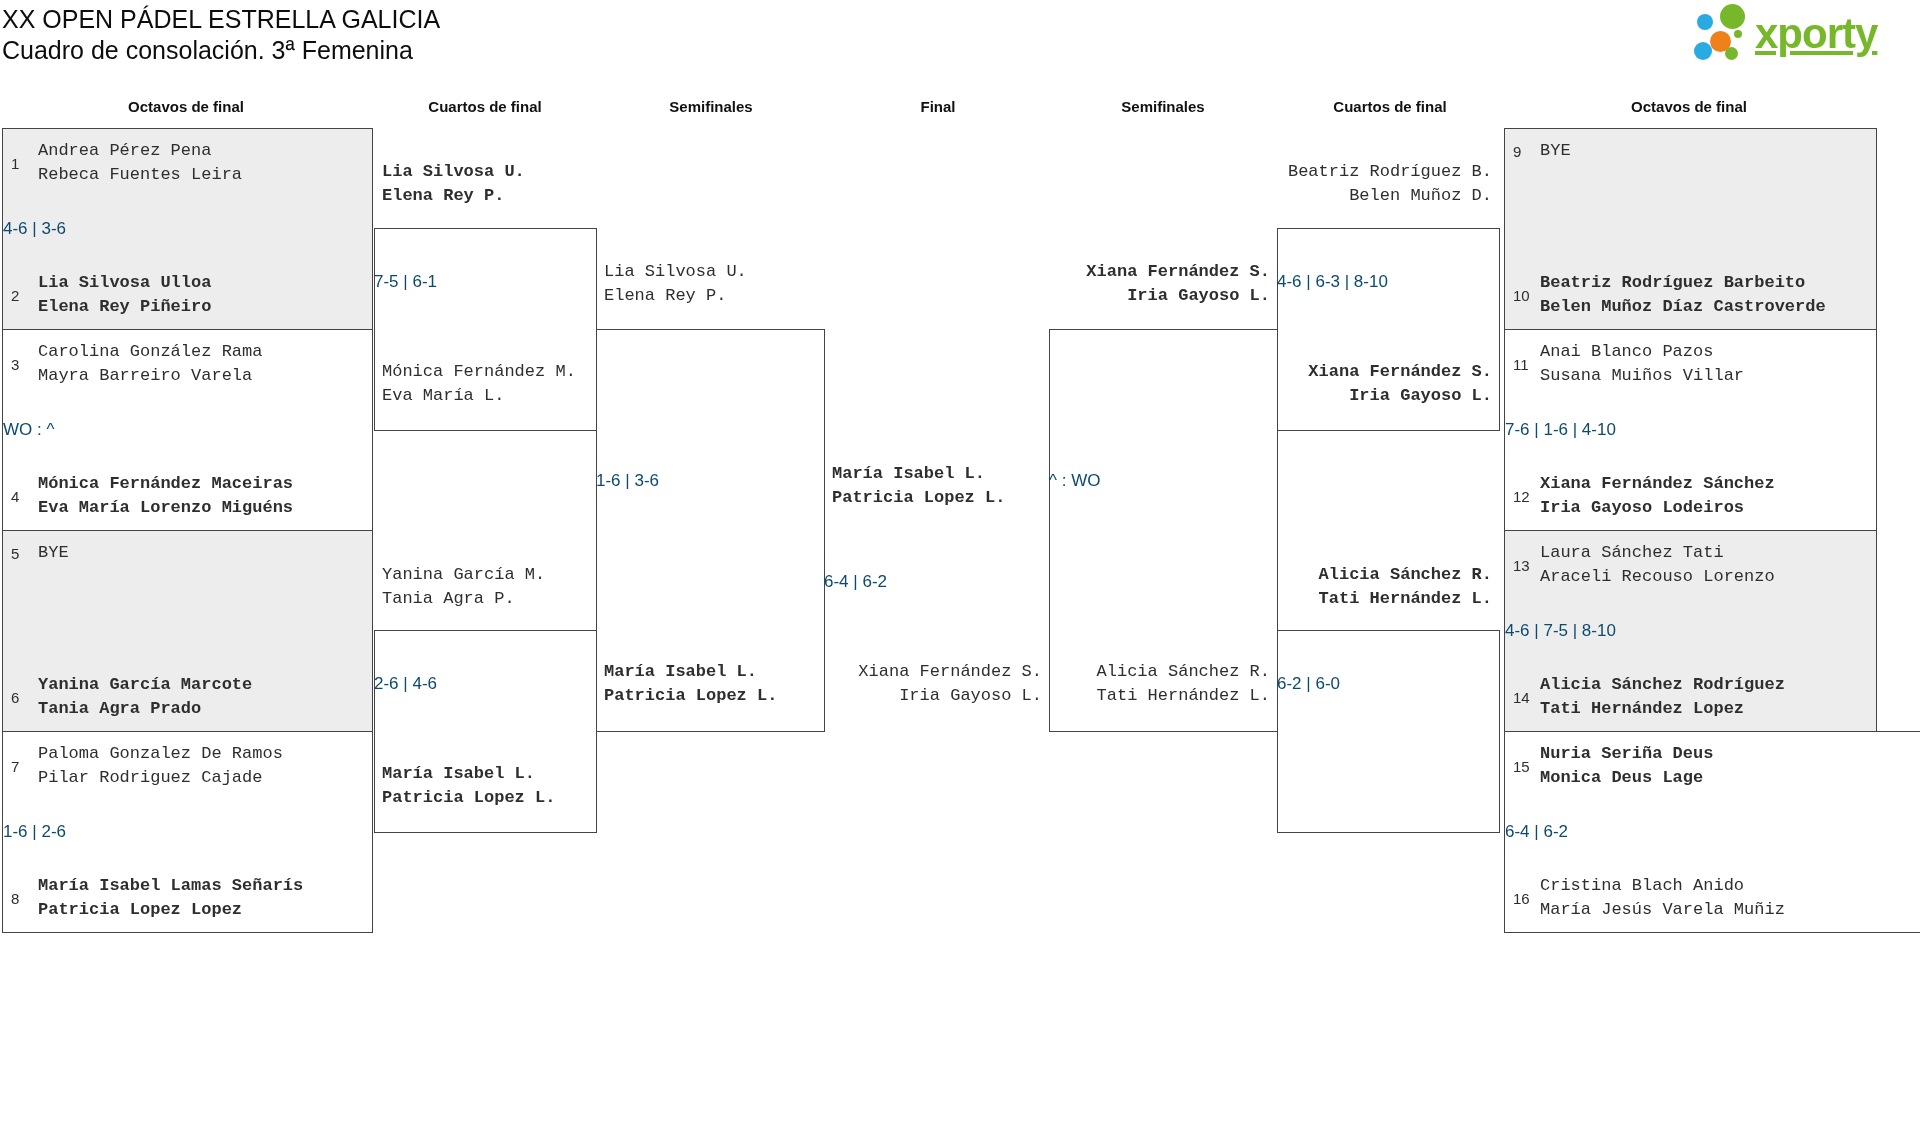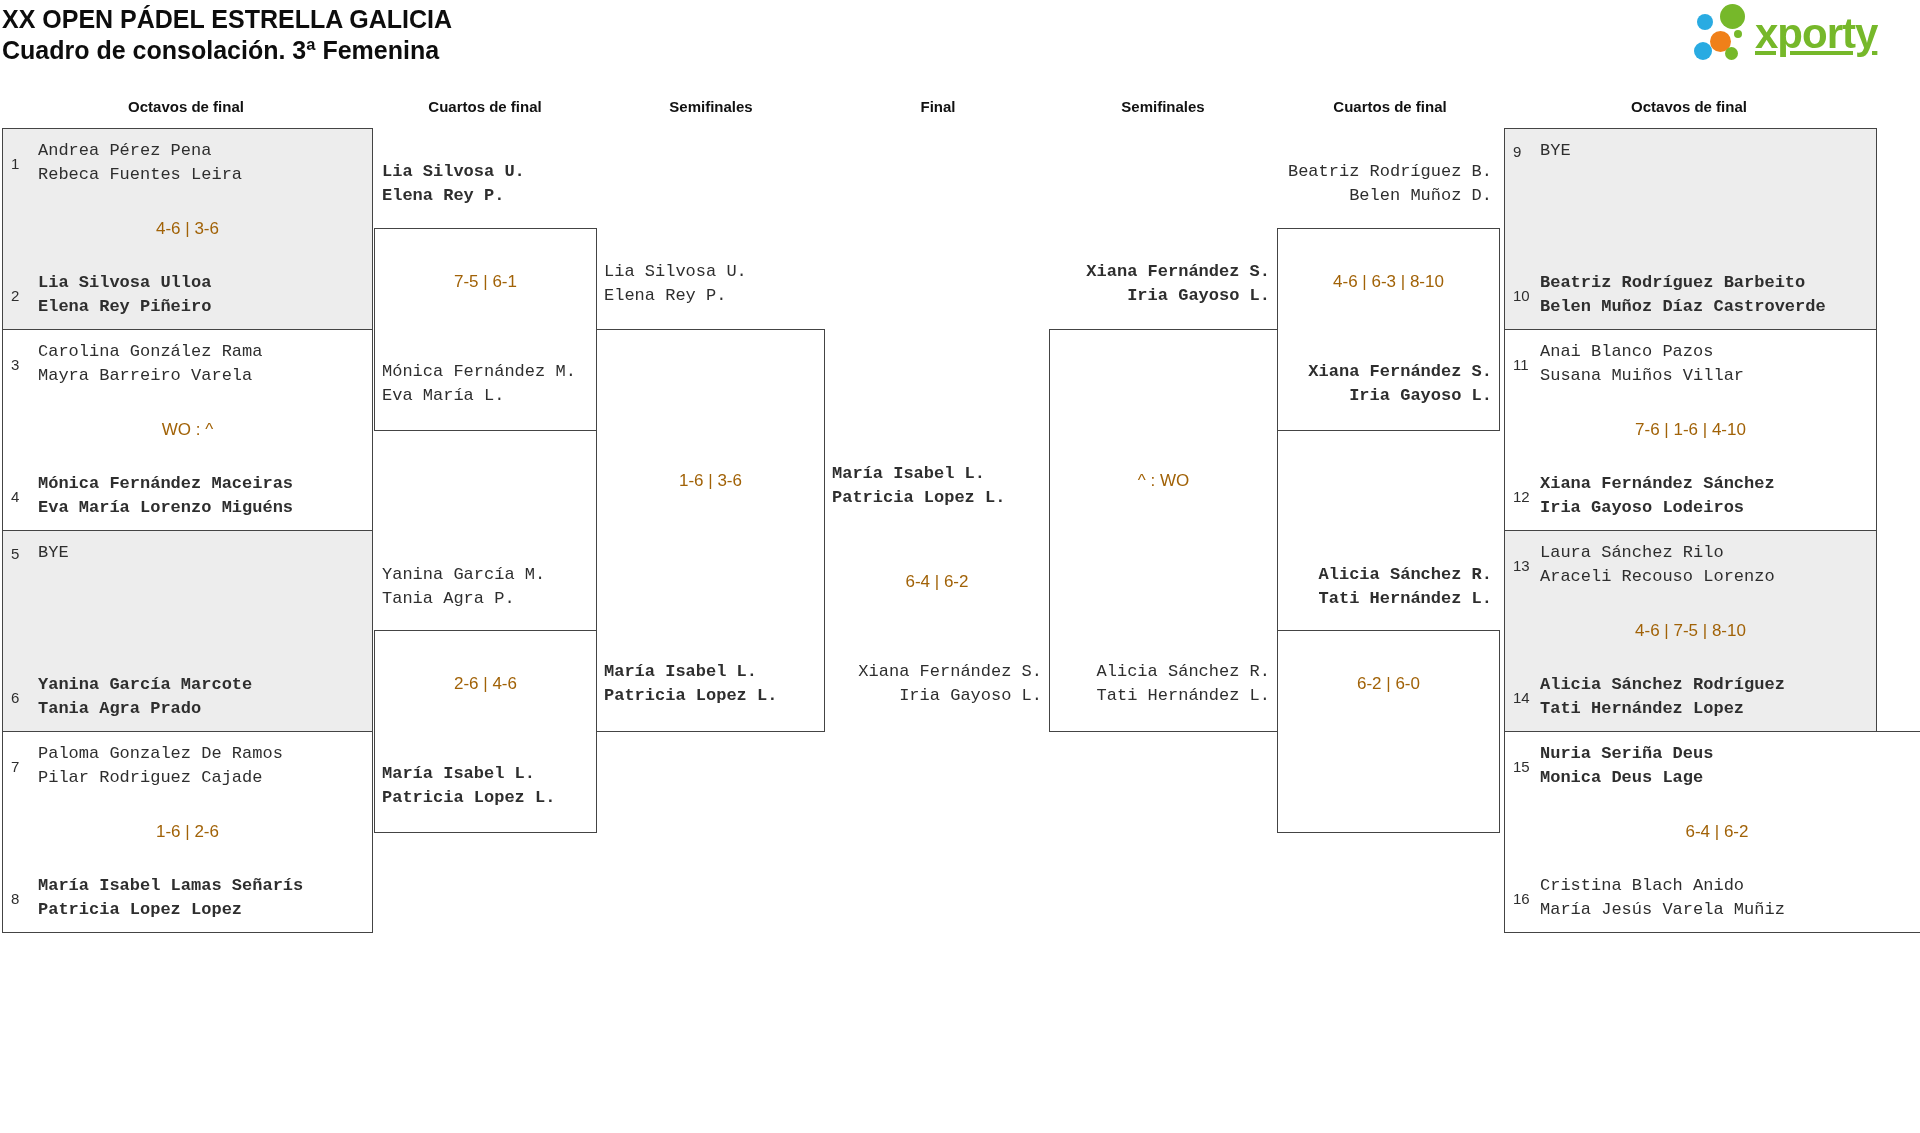--- a/index.html
+++ b/index.html
@@ -1,20 +1,20 @@
 <!DOCTYPE html>
 <html style="--logo_green: #76b82a; --logo_blue: #29abe2; --logo_orange: #f08019; --box_gray: #ededed; --line: #444444; --text: #2e2e2e;"><head>
 <meta charset="utf-8">
 <style>
   html,body{margin:0;padding:0;background:#fff;}
   #canvas{position:relative;width:1920px;height:1133px;background:#fff;overflow:hidden;
           font-family:"Liberation Sans","DejaVu Sans",sans-serif;color:var(--text,#2e2e2e);}
 
   
-  .title{position:absolute;left:2px;top:4px;font-size:25px;font-weight:700;line-height:31px;color:#0d0d0d;}
+  .title{position:absolute;left:2px;top:4px;font-size:25px;font-weight:400;line-height:31px;color:#0d0d0d;}
 
   
   .logo{position:absolute;left:1693px;top:2px;width:225px;height:62px;}
   .logo .dot{position:absolute;border-radius:50%;}
   .logo .brand{position:absolute;left:62px;top:8px;font-size:42px;font-weight:700;
                letter-spacing:-1px;color:var(--logo_green,#76b82a);line-height:48px;text-decoration:underline;}
 
   
   .round-header{position:absolute;top:98px;width:220px;text-align:center;
                 font-size:15px;font-weight:700;color:#111;}
@@ -27,21 +27,21 @@
   .team{position:absolute;left:8px;display:flex;align-items:center;gap:7px;}
   .team.t-top{top:10px;}
   .team.t-bottom{bottom:10px;}
   .seed{font-size:15px;color:#2e2e2e;min-width:20px;flex:0 0 auto;}
   .names{font-size:17px;line-height:24px;white-space:nowrap;}
   .nline{display:block;font-family:Liberation Mono, monospace;}
   .nline:empty{display:none;}
   .bold{font-weight:700;}
 
   
-  .score{position:absolute;font-size:17px;color:#a16207;text-align:center;white-space:nowrap;}
+  .score{position:absolute;font-size:17px;color:#0c4a6e;text-align:left;white-space:nowrap;}
   .score.inbox{left:0;right:0;top:50%;transform:translateY(-50%);}
 
   
   .mlabel{position:absolute;font-size:17px;line-height:24px;white-space:nowrap;}
   .mlabel.right{text-align:right;}
 </style>
 </head>
 <body>
 
 <div id="canvas">
@@ -172,21 +172,21 @@
           <span class="nline">Xiana Fernández Sánchez</span>
           <span class="nline">Iria Gayoso Lodeiros</span>
         </span>
     </div>
   </div>
 
   <div class="box gray" style="left:1504px;top:530px;width:373px;height:202px">
     <div class="team t-top">
       <span class="seed">13</span>
       <span class="names">
-          <span class="nline">Laura Sánchez Rilo</span>
+          <span class="nline">Laura Sánchez Tati</span>
           <span class="nline">Araceli Recouso Lorenzo</span>
         </span>
     </div>
     <div class="score inbox">4-6 | 7-5 | 8-10</div>
     <div class="team t-bottom">
       <span class="seed">14</span>
       <span class="names bold">
           <span class="nline">Alicia Sánchez Rodríguez</span>
           <span class="nline">Tati Hernández Lopez</span>
         </span>

